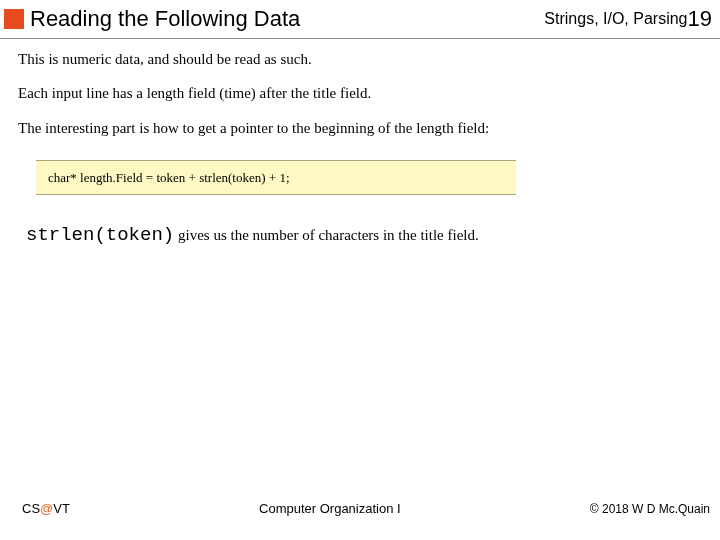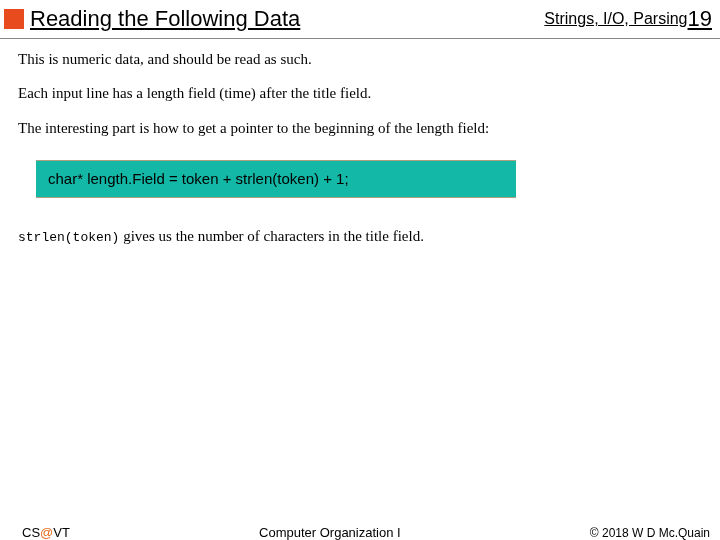--- a/index.html
+++ b/index.html
@@ -8,21 +8,20 @@
     height: 540px;
     font-family: "Times New Roman", Times, serif;
     background: #fff;
     position: relative;
     overflow: hidden;
   }
   .header {
     display: flex;
     align-items: center;
     padding: 6px 8px 4px 4px;
-    text-decoration: underline;
   }
   .red-square {
     width: 20px;
     height: 20px;
     background: #e84b1e;
     margin-right: 6px;
     flex-shrink: 0;
   }
   .title {
     font-size: 22px;
@@ -49,37 +48,38 @@
   }
   .content {
     padding: 10px 18px 0 18px;
     font-size: 15px;
     line-height: 1.35;
   }
   .para {
     margin-bottom: 14px;
   }
   .code-block {
-    background: #14b8a6;
+    background: #fef9c3;
     border-top: 1px solid #b0a080;
     border-bottom: 1px solid #b0a080;
     padding: 8px 12px;
     margin: 8px 0 28px 18px;
-    font-family: Liberation Sans, sans-serif;
-    font-size: 15px;
+    font-family: Liberation Serif, serif;
+    font-size: 13px;
     display: inline-block;
     min-width: 480px;
   }
   .code-inline {
     font-family: "Courier New", Courier, monospace;
-    font-size: 13px;
+    font-size: 19px;
+    margin-left: 8px;
   }
   .footer {
     position: absolute;
-    bottom: 0;
+    bottom: 24px;
     left: 0;
     right: 0;
     display: flex;
     align-items: flex-end;
     padding: 0 10px 0 22px;
     font-family: Arial, Helvetica, sans-serif;
   }
   .footer-left {
     font-size: 13px;
     flex: 0 0 auto;

